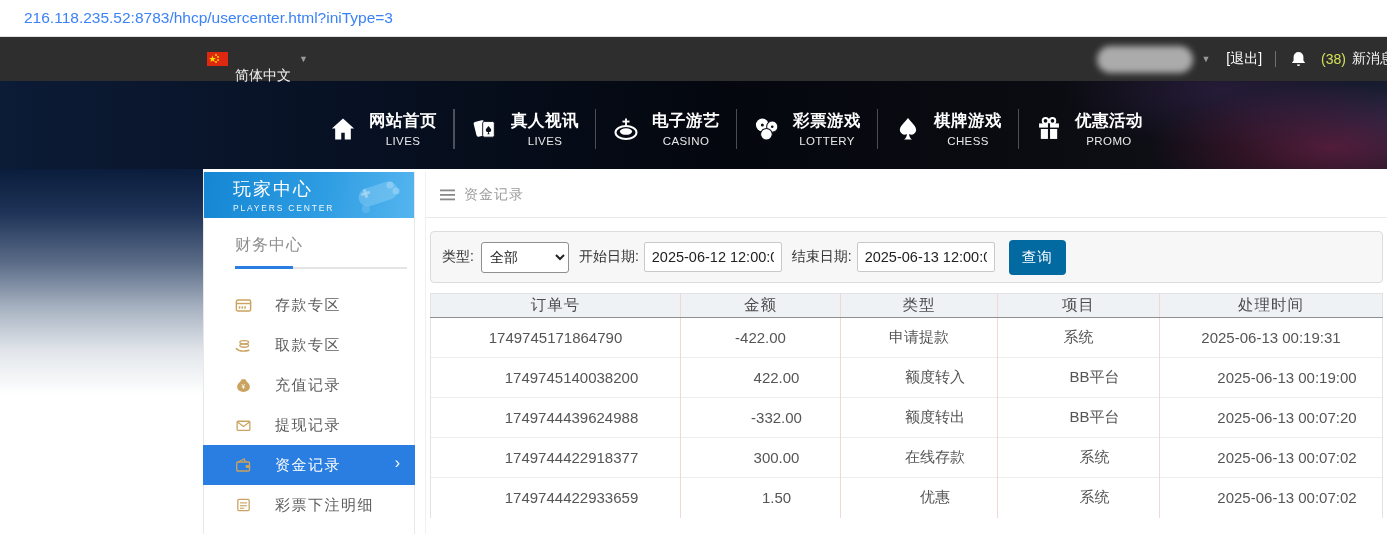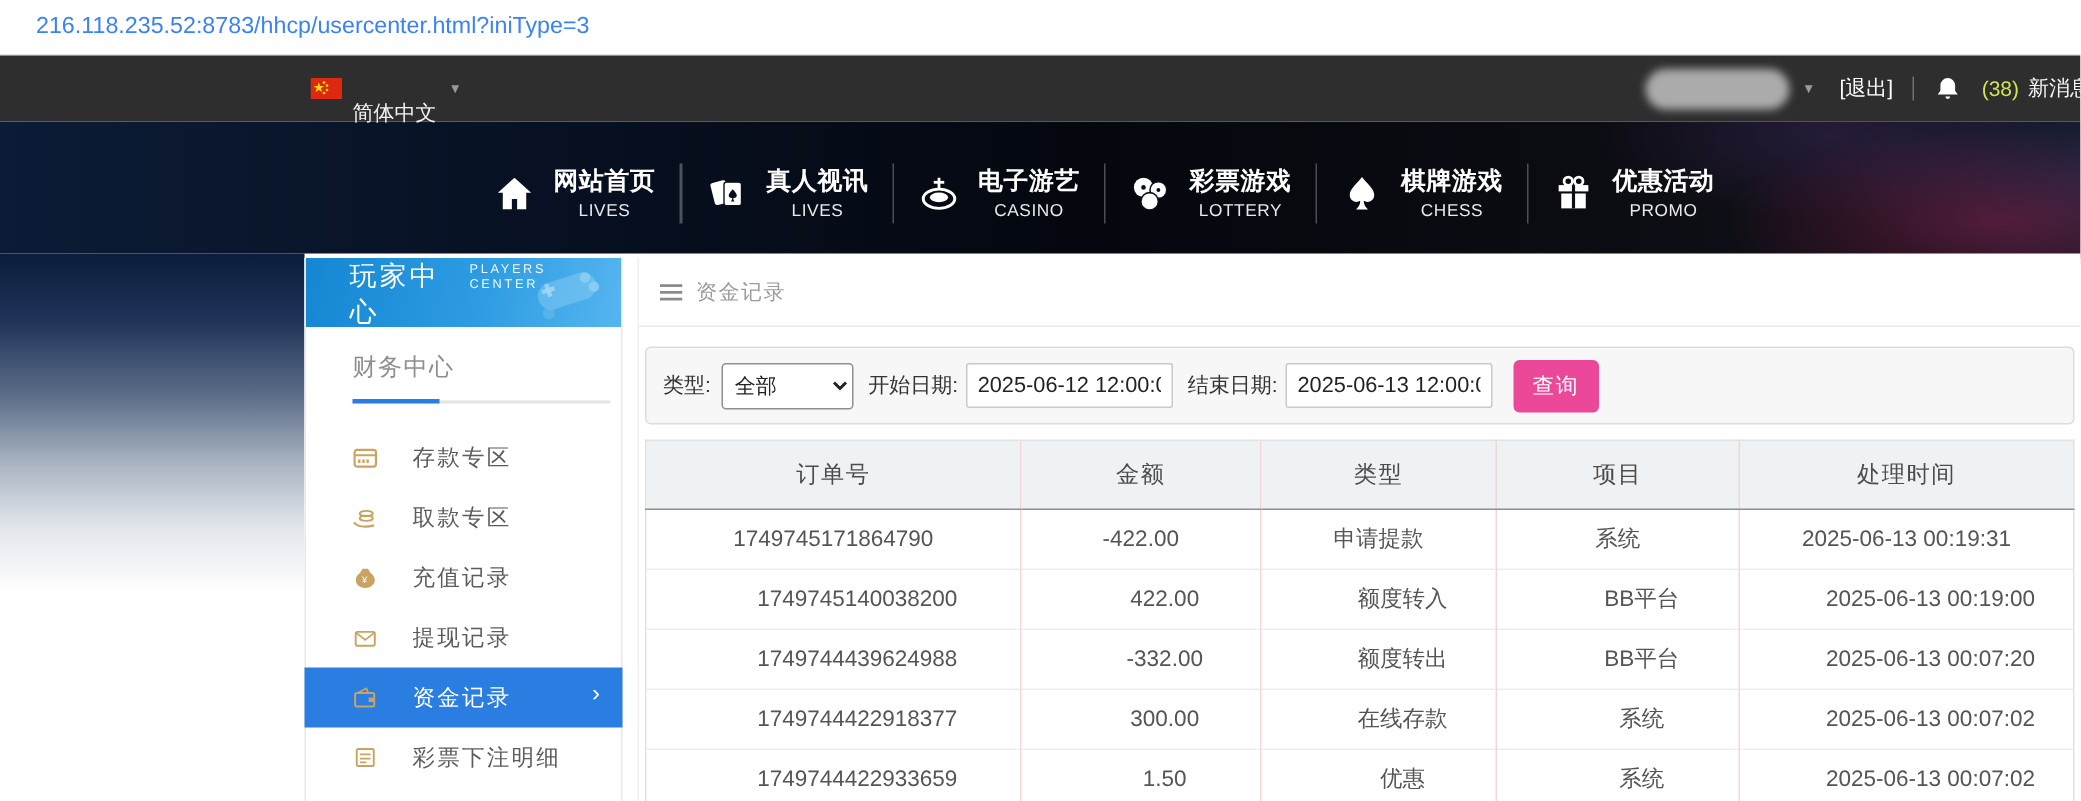--- a/index.html
+++ b/index.html
@@ -39,21 +39,21 @@
   .nav-sep { width:1px; height:40px; background:rgba(255,255,255,.28); flex:none; }
 
   
   .content { position:absolute; top:169px; left:0; right:0; height:365px; background:#fff; }
   .banner-strip { position:absolute; left:0; top:0; width:203px; height:100%;
     background:linear-gradient(180deg,#0b1d3c 0%,#1e3357 12%,#5c6d88 26%,#a7b2c1 38%,#e2e6eb 50%,#ffffff 62%); }
 
   
   .sidebar { position:absolute; left:203px; top:3px; width:212px; bottom:0; background:#fff;
     border-left:1px solid #e8e8e8; border-right:1px solid #e8e8e8; }
-  .side-header { height:46px; padding-left:29px; display:flex; flex-direction:row; justify-content:center;
+  .side-header { height:46px; padding-left:29px; display:flex; flex-direction:column; justify-content:center;
     background:linear-gradient(100deg,#1486d3 0%,#2d9ce2 55%,#55b5ef 100%); position:relative; overflow:hidden; }
   .side-title { color:#fff; font-size:18px; letter-spacing:2px; }
   .side-sub { color:rgba(255,255,255,.92); font-size:8.5px; letter-spacing:1.8px; margin-top:2px; }
   .gamepad { position:absolute; right:10px; top:3px; opacity:.6; }
   .side-section-title { margin:17px 0 0 31px; color:#8e8e8e; font-size:16px; letter-spacing:1px; }
   .side-line { margin:11px 0 0 31px; width:172px; height:2px; background:#e4e4e4; position:relative; }
   .side-line::before { content:""; position:absolute; left:0; top:-1px; width:58px; height:3px; background:#2a7de1; }
   .side-menu { margin-top:16px; }
   .side-item { height:40px; display:flex; align-items:center; padding-left:29px; cursor:pointer; position:relative; }
   .side-icon { width:20px; display:flex; justify-content:center; flex:none; }
@@ -67,26 +67,26 @@
   .crumb { height:46px; border-bottom:1px solid #e9e9e9; display:flex; align-items:center; padding-left:14px; }
   .crumb-label { color:#9b9b9b; font-size:14px; letter-spacing:1px; margin-left:9px; }
 
   .filter-bar { margin:13px 4px 0 4px; height:52px; background:#f7f7f7; border:1px solid #dcdcdc;
     border-radius:4px; display:flex; align-items:center; padding-left:9px; font-size:14px; color:#333; }
   .type-select { width:88px; height:31px; margin-left:7px; border:1px solid #8f8f8f; border-radius:3px;
     background:#fff; font-size:14px; color:#222; padding-left:4px; font-family:inherit; }
   .f-label { margin-left:10px; white-space:nowrap; }
   .date-input { width:138px; height:30px; margin-left:5px; border:1px solid #c9c9c9; border-radius:2px;
     font-size:14.5px; color:#222; padding:0 7px; font-family:inherit; }
-  .search-btn { margin-left:14px; background:#ec4899; color:#fff; border:none; border-radius:4px;
+  .search-btn { margin-left:14px; background:#0369a1; color:#fff; border:none; border-radius:4px;
     font-size:14.5px; padding:8px 13px; cursor:pointer; letter-spacing:1px; }
 
   .data-table { margin:10px 0 0 4px; width:952px; border-collapse:collapse; table-layout:fixed;
     font-size:15px; color:#555; }
-  .data-table th { background:#eff2f5; height:46px; font-weight:normal; color:#4c4c4c; font-size:15.5px;
+  .data-table th { background:#eff2f5; height:24px; font-weight:normal; color:#4c4c4c; font-size:15.5px;
     border-top:1px solid #e2e2e2; border-bottom:1px solid #8f8f8f; text-align:center; letter-spacing:1px; }
   .data-table td { height:40px; text-align:center; background:#fff; }
   .data-table tr + tr td { border-top:1px solid #ededed;padding-left:32px; }
   .data-table th + th, .data-table td + td { border-left:1px solid #f5d6d6; }
   .data-table th:first-child, .data-table td:first-child { border-left:1px solid #e2e2e2; }
   .data-table th:last-child, .data-table td:last-child { border-right:1px solid #e2e2e2; }
 </style>
 </head>
 <body>
 

